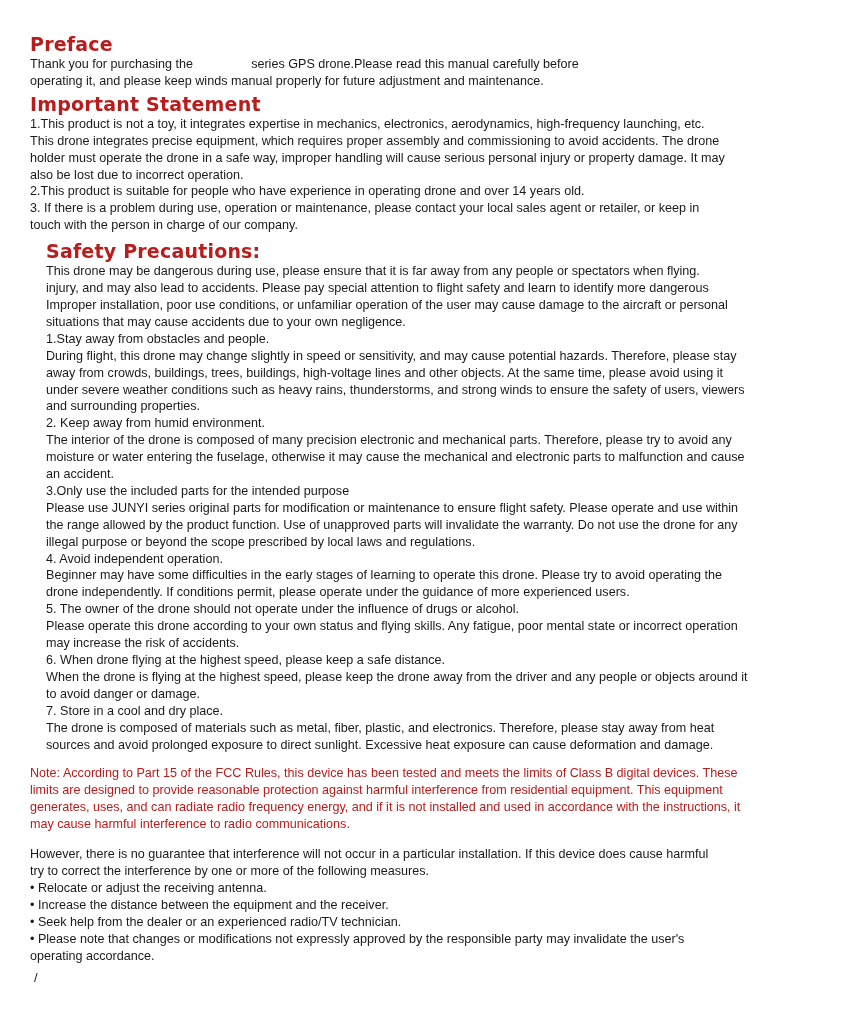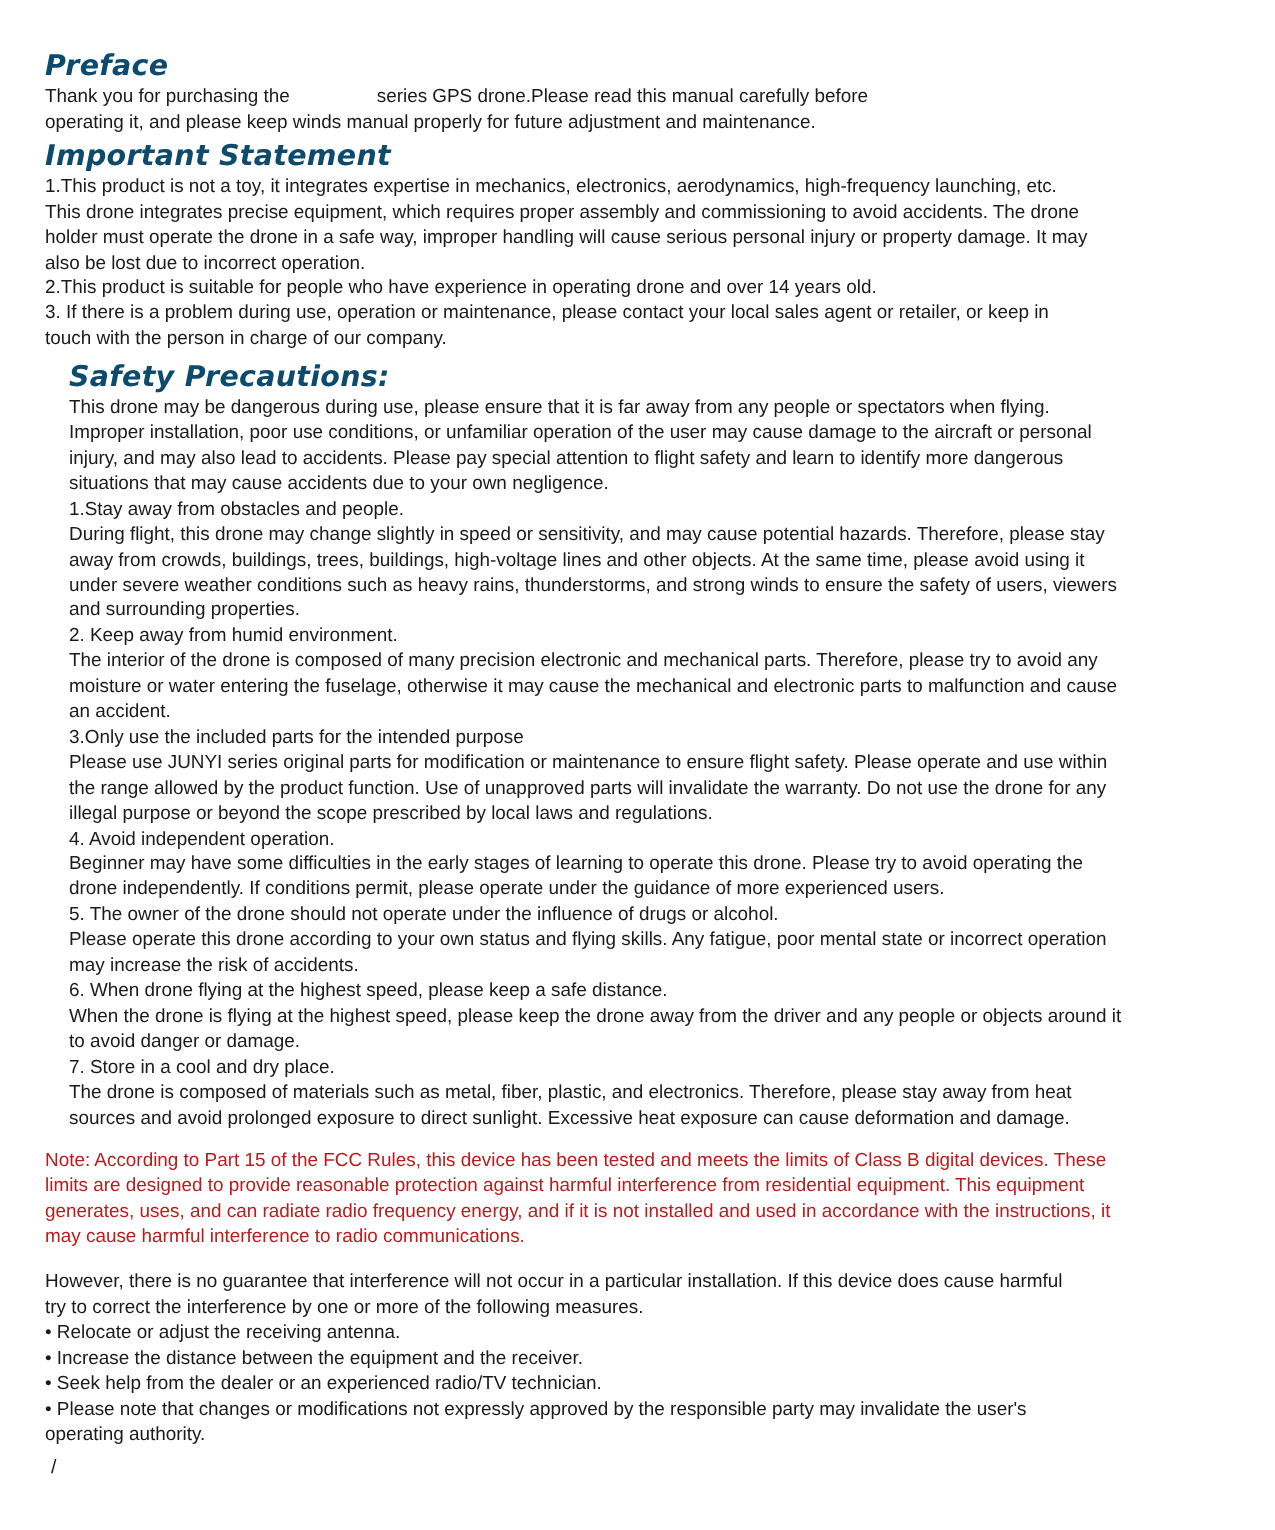--- a/index.html
+++ b/index.html
@@ -20,23 +20,22 @@
       left: 30px;
       top: 32px;
       width: 800px;
     }
     .h {
       font-family: "DejaVu Sans", sans-serif;
       font-weight: bold;
       font-size: 19px;
       line-height: 24px;
       letter-spacing: 0.2px;
-      color: #0c4a6e;
+      color: #b91c1c;
       margin: 0;
-      font-style: italic;
     }
     .p {
       font-size: 12.6px;
       line-height: 16.9px;
       margin: 0;
       white-space: nowrap;
     }
     .sec-imp { margin-top: 2px; }
     .sec-safety { margin-top: 5px; margin-left: 16px; }
     .note {
@@ -75,22 +74,22 @@
     <p class="p">holder must operate the drone in a safe way, improper handling will cause serious personal injury or property damage. It may</p>
     <p class="p">also be lost due to incorrect operation.</p>
     <p class="p">2.This product is suitable for people who have experience in operating drone and over 14 years old.</p>
     <p class="p">3. If there is a problem during use, operation or maintenance, please contact your local sales agent or retailer, or keep in</p>
     <p class="p">touch with the person in charge of our company.</p>
   </section>
 
   <section class="sec-safety">
     <h2 class="h">Safety Precautions:</h2>
     <p class="p">This drone may be dangerous during use, please ensure that it is far away from any people or spectators when flying.</p>
+    <p class="p">injury, and may also lead to accidents. Please pay special attention to flight safety and learn to identify more dangerous</p>
     <p class="p">Improper installation, poor use conditions, or unfamiliar operation of the user may cause damage to the aircraft or personal</p>
-    <p class="p">injury, and may also lead to accidents. Please pay special attention to flight safety and learn to identify more dangerous</p>
     <p class="p">situations that may cause accidents due to your own negligence.</p>
     <p class="p">1.Stay away from obstacles and people.</p>
     <p class="p">During flight, this drone may change slightly in speed or sensitivity, and may cause potential hazards. Therefore, please stay</p>
     <p class="p">away from crowds, buildings, trees, buildings, high-voltage lines and other objects. At the same time, please avoid using it</p>
     <p class="p">under severe weather conditions such as heavy rains, thunderstorms, and strong winds to ensure the safety of users, viewers</p>
     <p class="p">and surrounding properties.</p>
     <p class="p">2. Keep away from humid environment.</p>
     <p class="p">The interior of the drone is composed of many precision electronic and mechanical parts. Therefore, please try to avoid any</p>
     <p class="p">moisture or water entering the fuselage, otherwise it may cause the mechanical and electronic parts to malfunction and cause</p>
     <p class="p">an accident.</p>
@@ -119,17 +118,17 @@
     <p class="p">may cause harmful interference to radio communications.</p>
   </section>
 
   <section class="fcc">
     <p class="p">However, there is no guarantee that interference will not occur in a particular installation. If this device does cause harmful</p>
     <p class="p">try to correct the interference by one or more of the following measures.</p>
     <p class="p">• Relocate or adjust the receiving antenna.</p>
     <p class="p">• Increase the distance between the equipment and the receiver.</p>
     <p class="p">• Seek help from the dealer or an experienced radio/TV technician.</p>
     <p class="p">• Please note that changes or modifications not expressly approved by the responsible party may invalidate the user's</p>
-    <p class="p">operating authority.</p>
+    <p class="p">operating accordance.</p>
   </section>
 
   <div class="slash">/</div>
 </div>
 
 </body></html>

